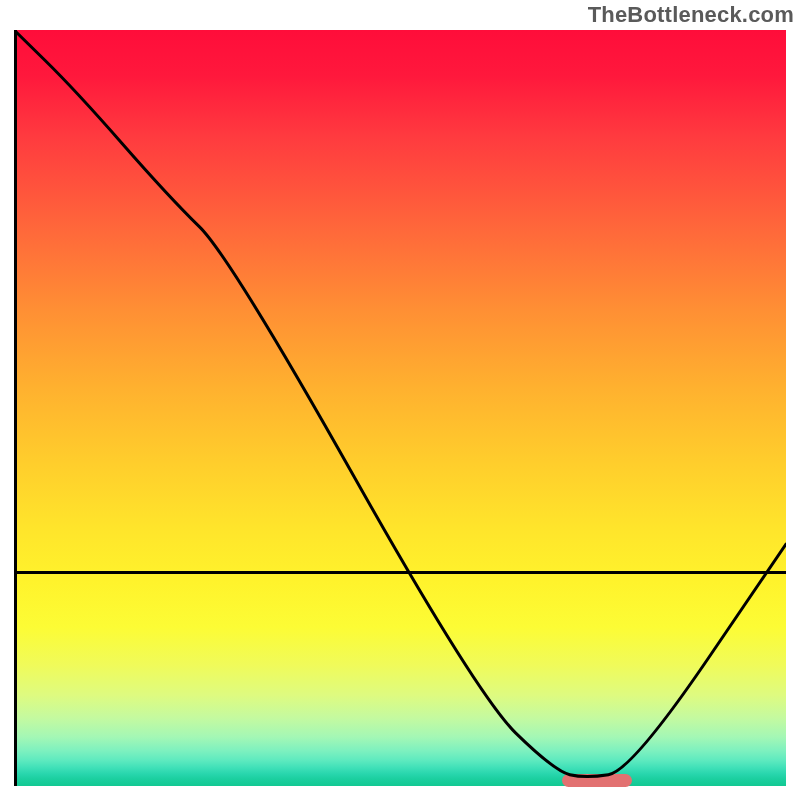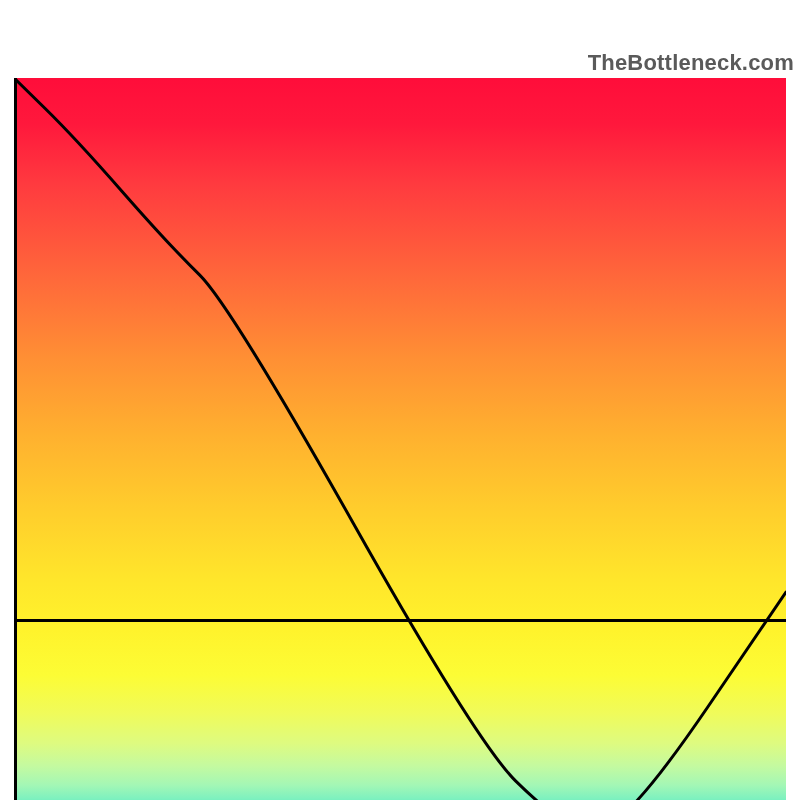--- a/index.html
+++ b/index.html
@@ -8,21 +8,20 @@
     width: 800px;
     height: 800px;
     overflow: hidden;
     font-family: Arial, Helvetica, sans-serif;
     background: #ffffff;
   }
   .chart-frame {
     position: relative;
     width: 800px;
     height: 588px;
-    margin-top: 48px;
   }
   .watermark {
     position: absolute;
     top: 2px;
     right: 6px;
     font-size: 22px;
     font-weight: 600;
     color: #5a5a5a;
     letter-spacing: 0.2px;
     z-index: 5;

